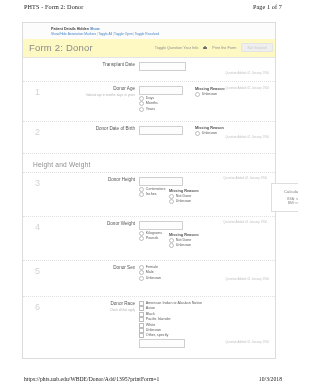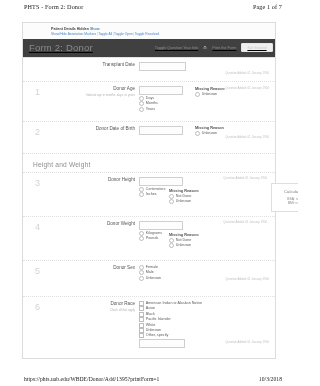--- a/index.html
+++ b/index.html
@@ -78,26 +78,25 @@
     white-space: nowrap;
   }
   .links-line .lnk { color: #4a86c8; }
   .links-line .sep { color: #9fb9d6; padding: 0 .5px; }
 
   
   .title-bar {
     border: 1px solid #dcdcdc;
     border-top: none;
     border-bottom: 1px solid #e4e4e4;
-    background: #404040;
+    background: #fef9c3;
     display: flex;
     align-items: center;
     padding: 3px 4px 4px 6px;
     gap: 20px;
-    text-decoration: underline;
   }
   .form-title {
     font-family: "Liberation Sans", sans-serif;
     font-size: 9.5px;
     line-height: 11px;
     color: #8a8a8a;
     font-weight: normal;
     letter-spacing: .2px;
     flex: 0 0 auto;
   }

